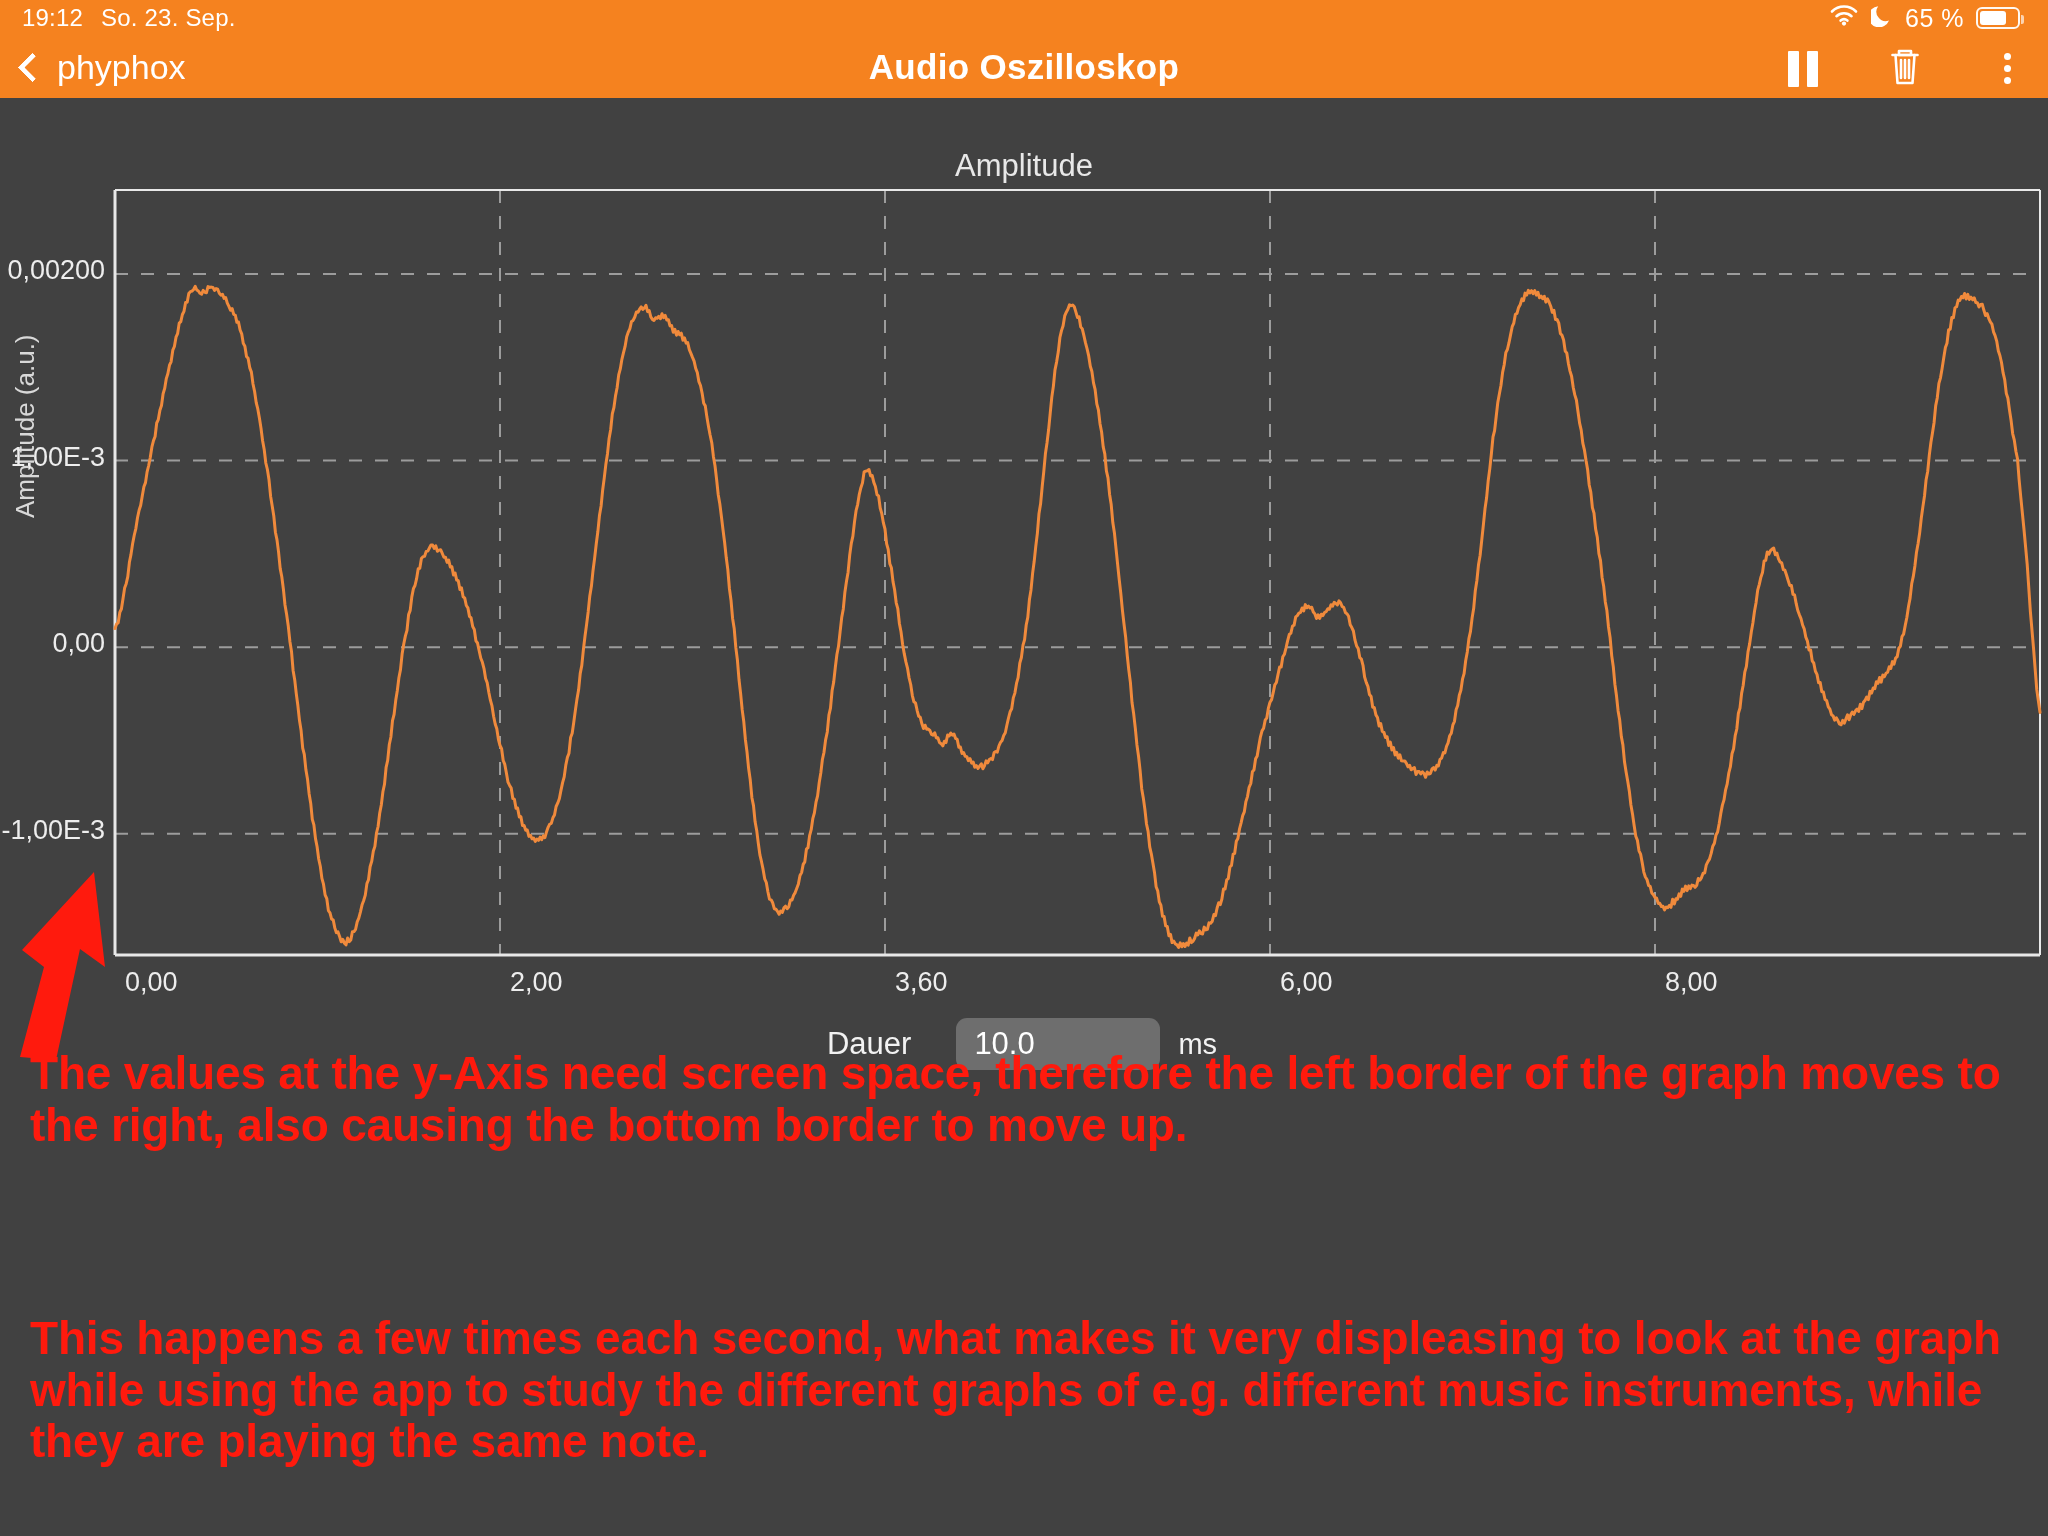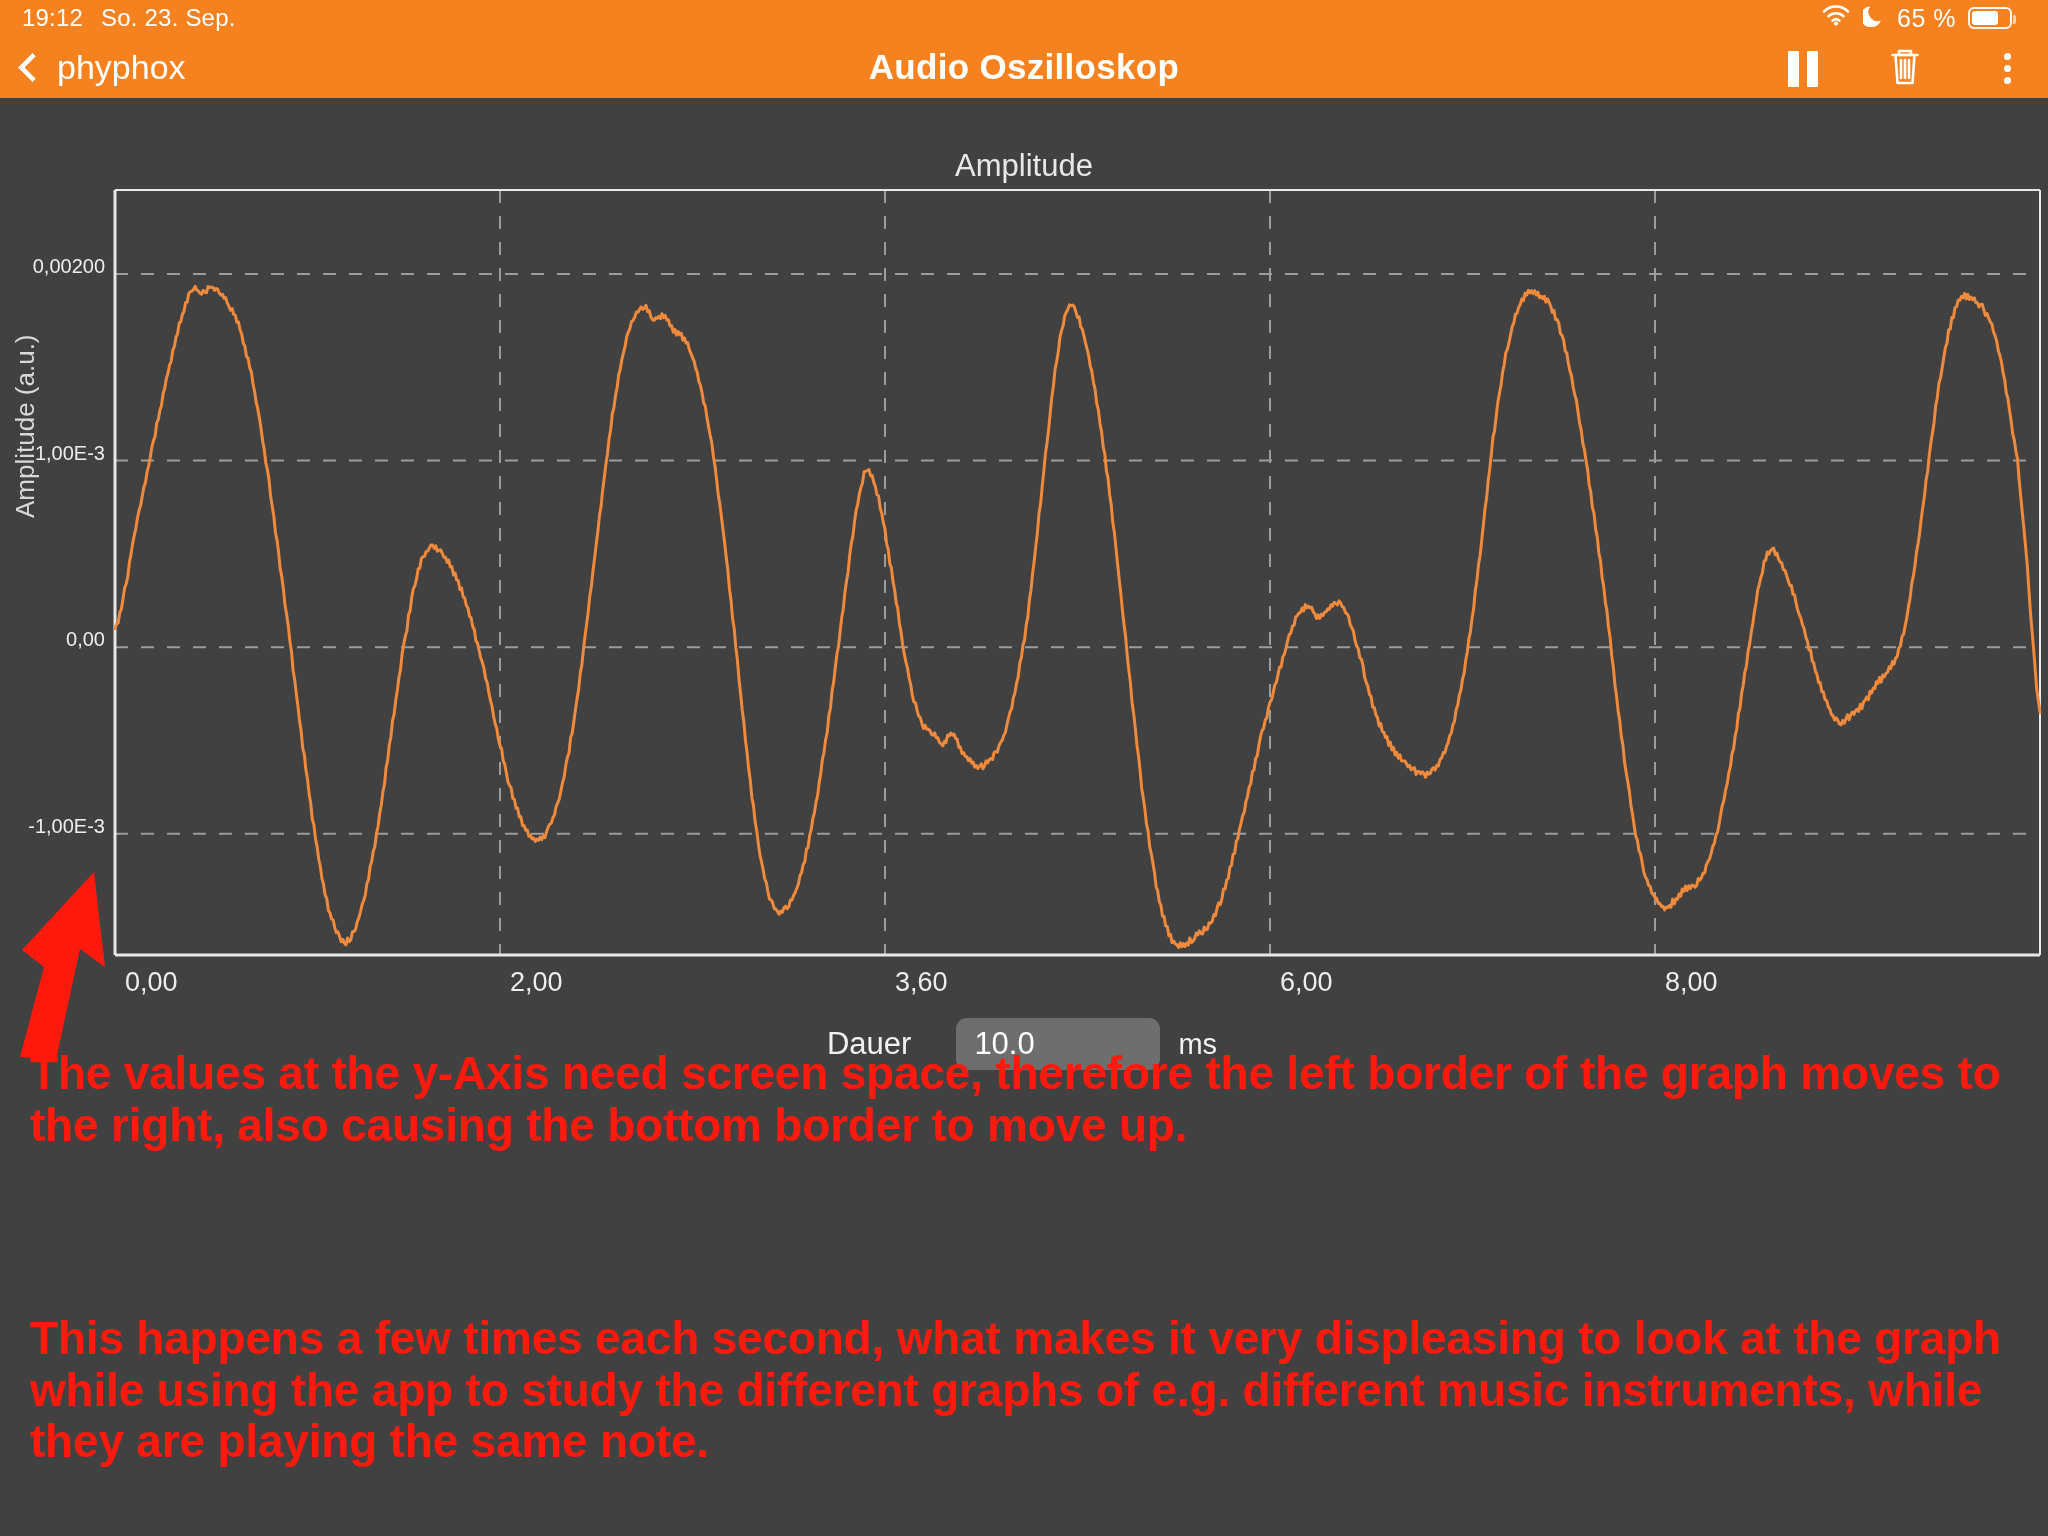--- a/index.html
+++ b/index.html
@@ -12,21 +12,21 @@
   .screen{position:relative;width:2048px;height:1536px;}
 
   
   .statusbar{
     position:absolute;left:0;top:0;width:2048px;height:36px;
     background:#F5821F;color:#fff;
     display:flex;align-items:center;
     font-size:24px;
   }
   .sb-left{display:flex;align-items:flex-end;gap:18px;margin-left:22px;letter-spacing:.2px;}
-  .sb-right{margin-left:auto;display:flex;align-items:center;gap:12px;margin-right:36px;}
+  .sb-right{margin-left:auto;display:flex;align-items:center;gap:12px;margin-right:28px;}
   .sb-pct{font-size:25px;letter-spacing:.5px;}
 
   
   .battery{position:relative;width:44px;height:22px;border:2.5px solid rgba(255,255,255,.95);border-radius:6px;box-sizing:border-box;}
   .battery .fill{position:absolute;left:2px;top:2px;bottom:2px;width:26px;background:#fff;border-radius:3px;}
   .battery .nub{position:absolute;right:-6px;top:6px;width:3.5px;height:9px;background:rgba(255,255,255,.65);border-radius:0 2px 2px 0;}
 
   
   .navbar{
     position:absolute;left:0;top:36px;width:2048px;height:62px;
@@ -59,21 +59,21 @@
   .chart-wrap{position:absolute;left:0;top:98px;width:2048px;height:900px;}
   .ylabel{
     position:absolute;left:10px;top:420px;
     transform:rotate(-90deg);transform-origin:left top;
     color:#D8D8D8;font-size:26px;white-space:nowrap;
   }
   .xlabel{
     position:absolute;left:0;right:0;top:981px;text-align:center;
     color:#D8D8D8;font-size:27px;
   }
-  .ytick{position:absolute;color:#EDEDED;font-size:20px;text-align:right;right:1930px;white-space:nowrap;}
+  .ytick{position:absolute;color:#EDEDED;font-size:27px;text-align:right;right:1930px;white-space:nowrap;}
   .xtick{position:absolute;color:#EDEDED;font-size:27px;white-space:nowrap;}
 
   
   .dauer-row{
     position:absolute;left:0;right:4px;top:1018px;height:52px;
     display:flex;align-items:center;justify-content:center;gap:18px;
     color:#F2F2F2;font-size:31px;
   }
   .dauer-input{
     width:204px;height:52px;background:#6E6E6E;border-radius:11px;

